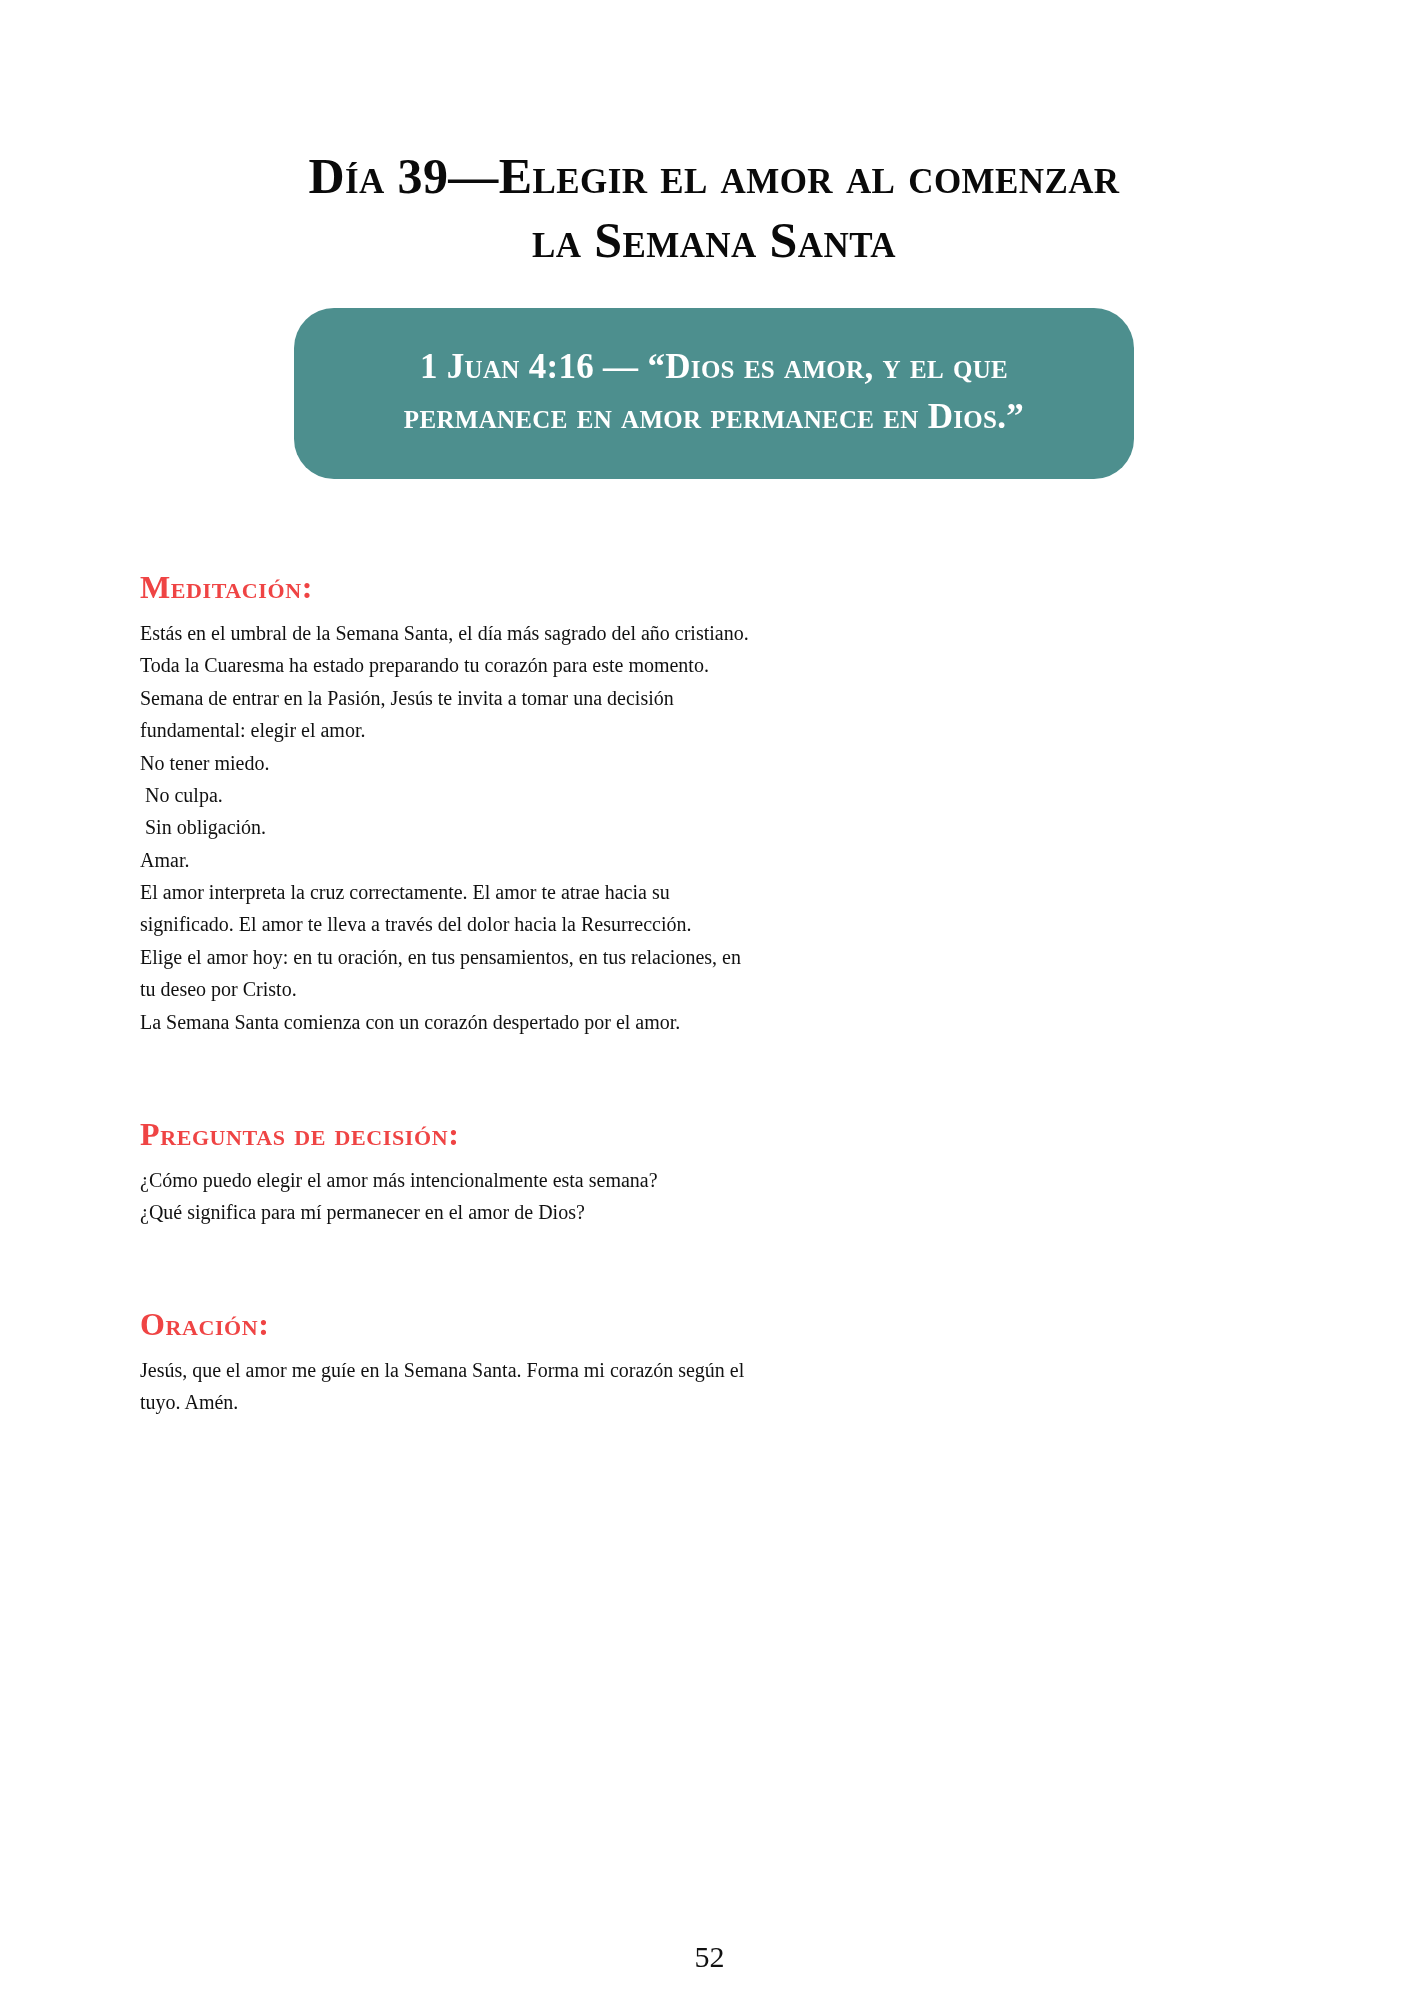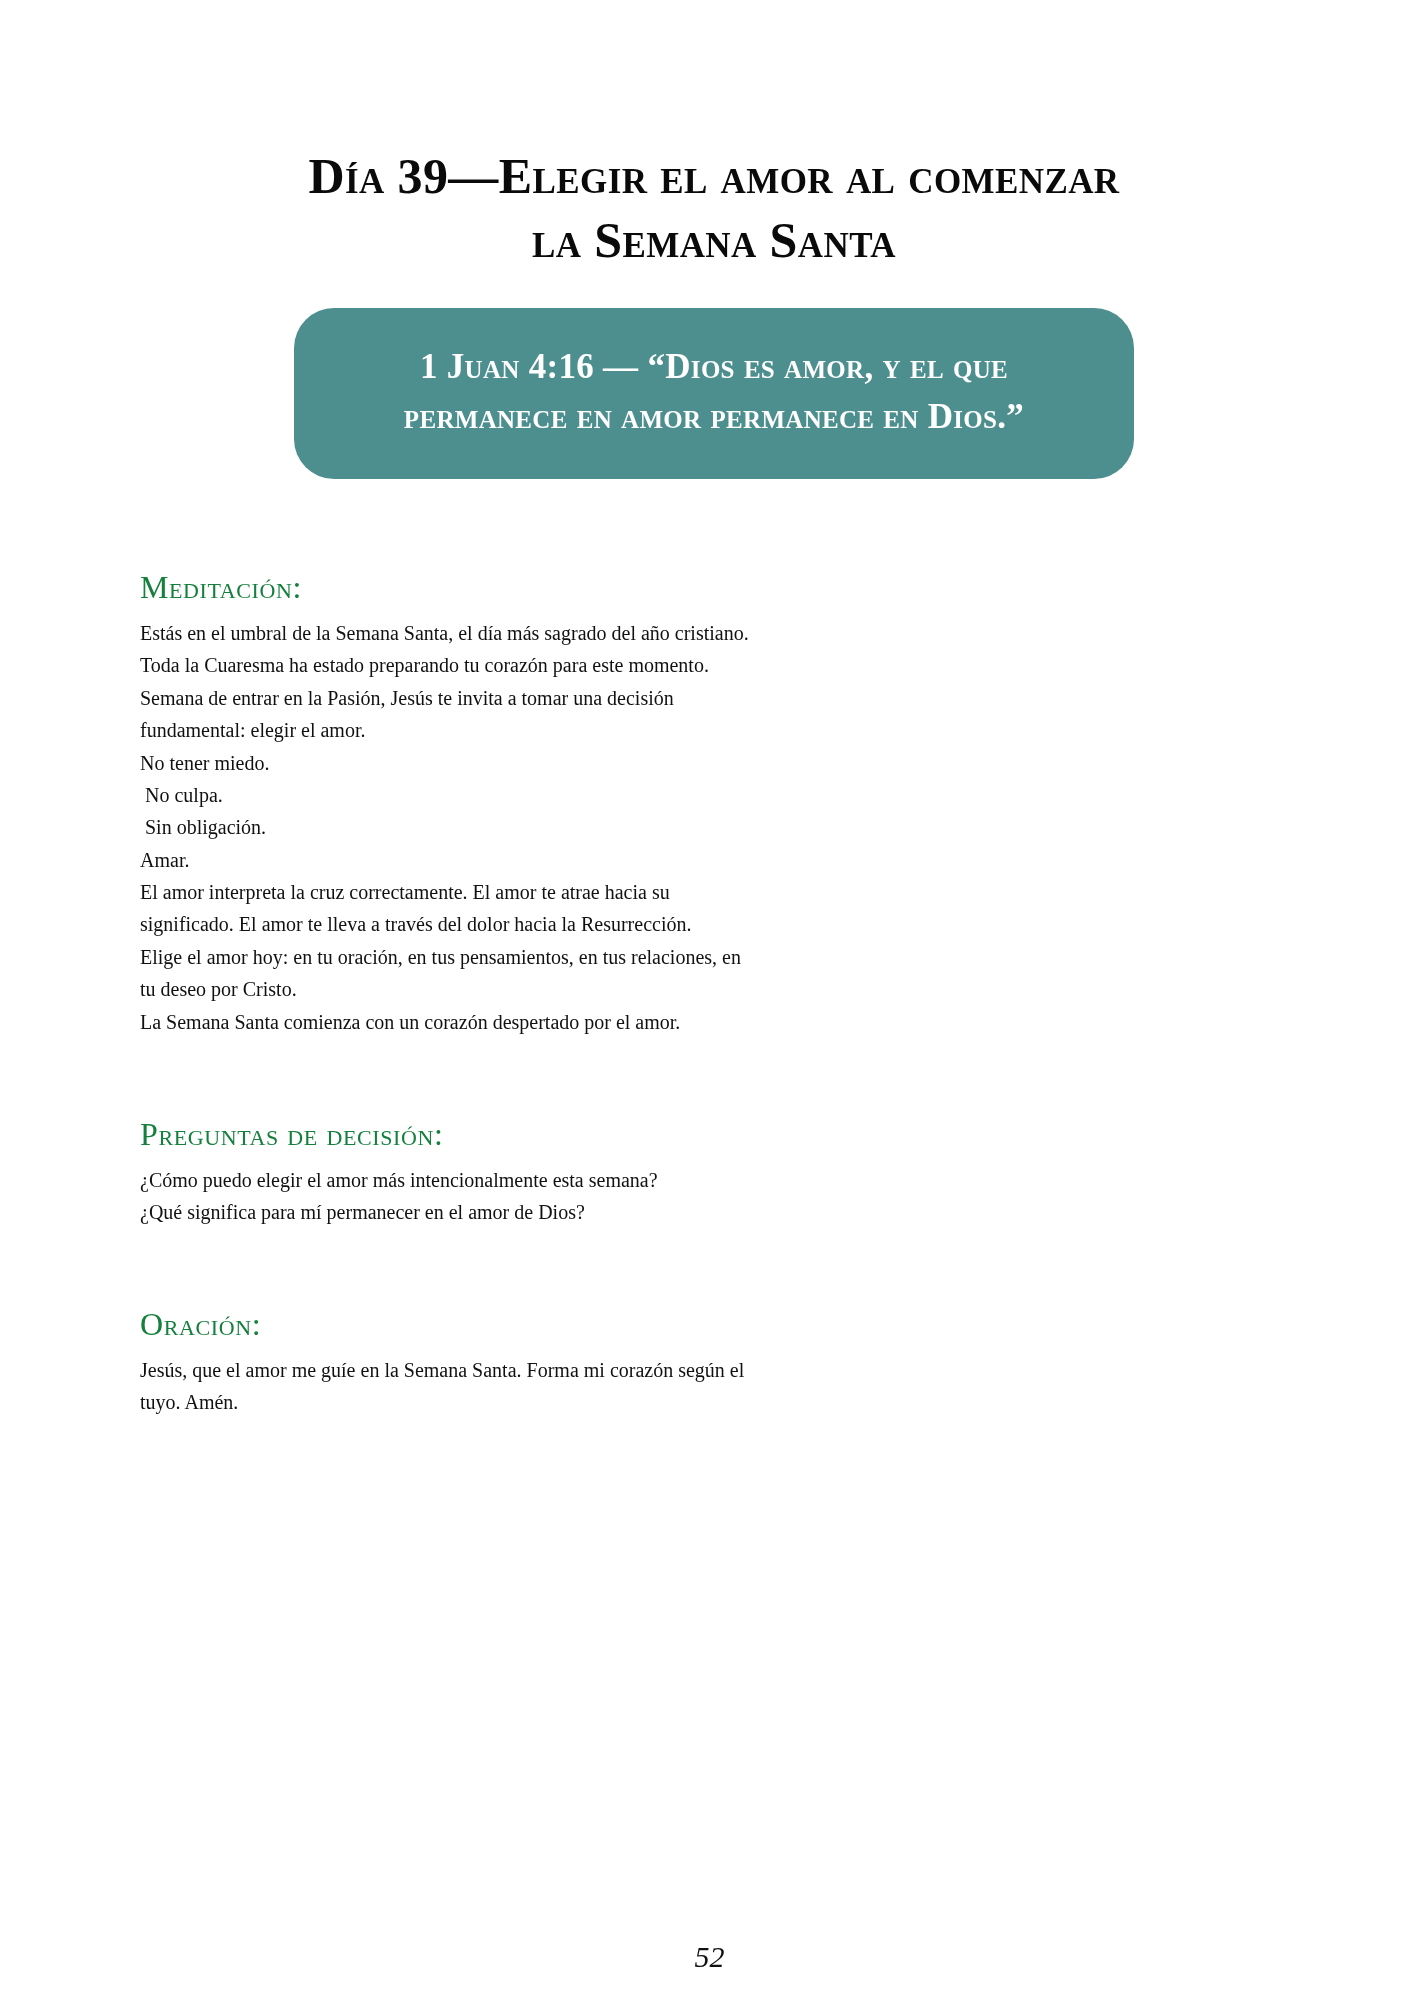--- a/index.html
+++ b/index.html
@@ -68,22 +68,22 @@
   }
   .section + .section {
     margin-top: 72px;
   }
   .section-heading {
     margin: 0 0 4px 0;
     font-variant: small-caps;
     font-size: 32px;
     line-height: 1.55;
     letter-spacing: 0.6px;
-    font-weight: normal;
-    color: #15803d;
+    font-weight: bold;
+    color: #ef4444;
   }
   .para {
     margin: 0;
     font-size: 20px;
     line-height: 1.62;
     color: #111111;
     text-align: left;
   }
   .para .ln {
     display: block;
@@ -92,21 +92,20 @@
 
   
   .page-number {
     position: absolute;
     left: 0;
     right: 9px;
     bottom: 42px;
     text-align: center;
     font-size: 30px;
     color: #111111;
-    font-style: italic;
   }
 </style>
 </head>
 <body>
 
 <div class="page">
 
   <h1 class="title">
     <span class="line">Día 39—Elegir el amor al comenzar</span>
     <span class="line">la Semana Santa</span>

